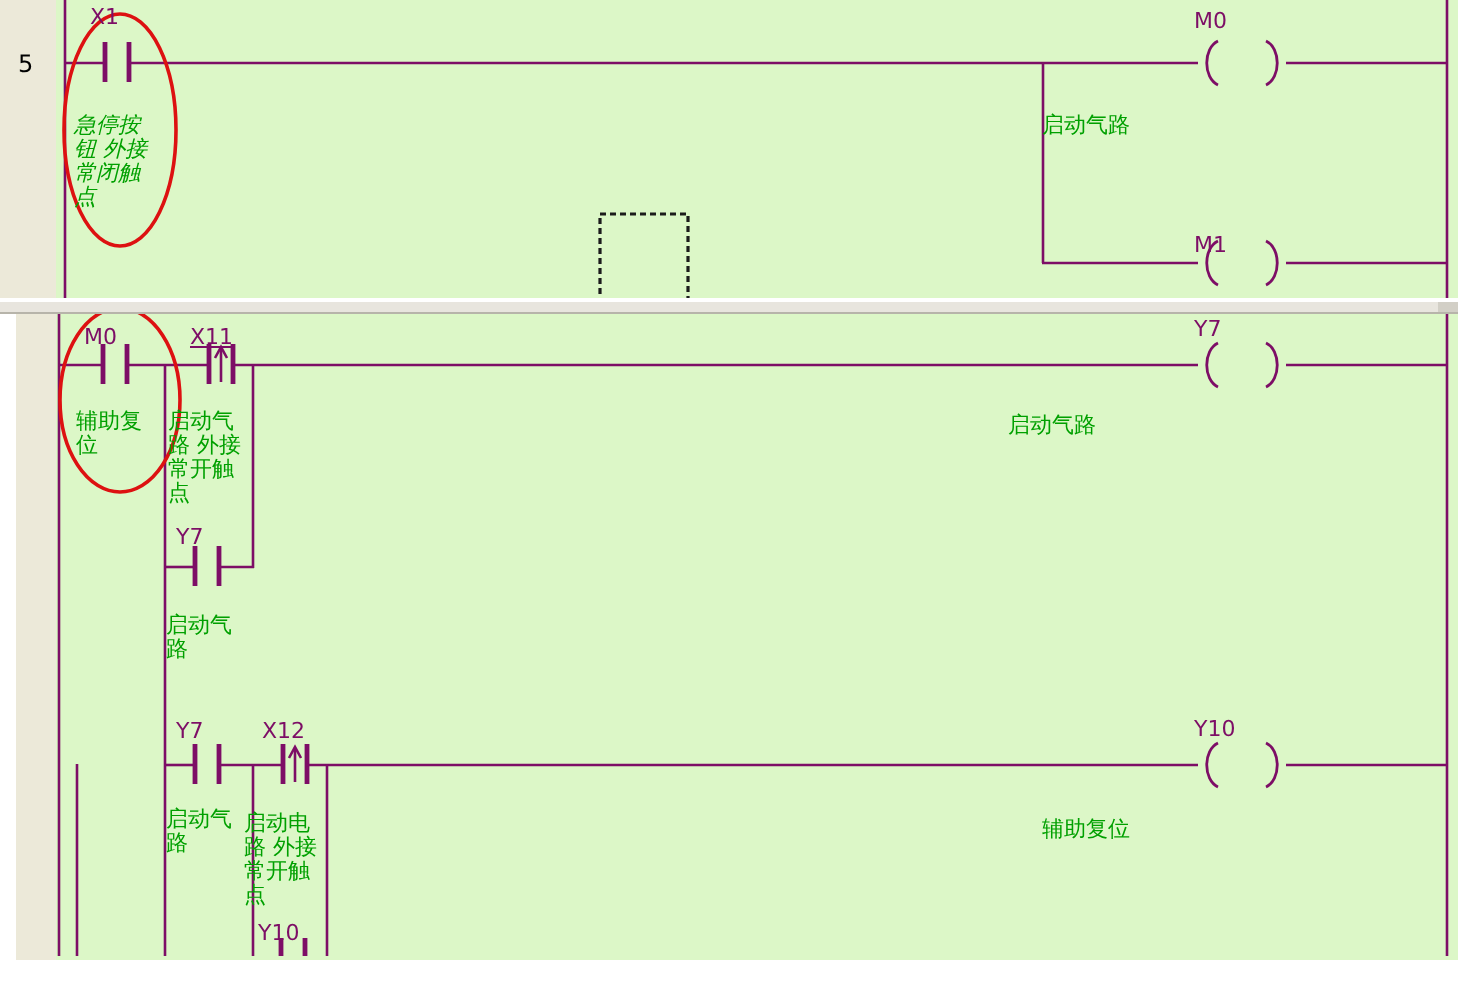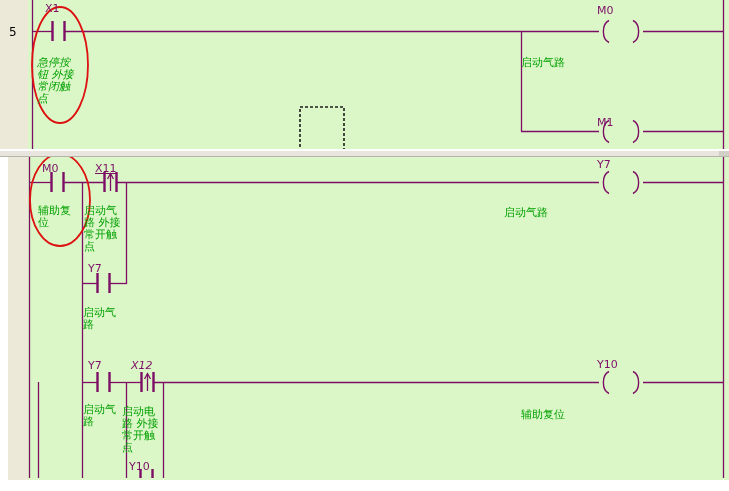--- a/index.html
+++ b/index.html
@@ -155,21 +155,21 @@
 常开触
 点</div>
     <div class="lbl dev" style="left:88px;top:106px;width:30px;">Y7</div>
     <div class="lbl cmt" style="left:83px;top:150px;width:42px;">启动气
 路</div>
     <div class="lbl dev" style="left:597px;top:2px;width:48px;">Y7</div>
     <div class="lbl cmt" style="left:504px;top:50px;width:60px;">启动气路</div>
     <div class="lbl dev" style="left:88px;top:203px;width:30px;">Y7</div>
     <div class="lbl cmt" style="left:83px;top:247px;width:42px;">启动气
 路</div>
-    <div class="lbl dev" style="left:131px;top:203px;width:34px;font-style:italic;">X12</div>
+    <div class="lbl dev" style="left:131px;top:203px;width:34px;">X12</div>
     <div class="lbl cmt" style="left:122px;top:249px;width:54px;">启动电
 路 外接
 常开触
 点</div>
     <div class="lbl dev" style="left:597px;top:202px;width:48px;">Y10</div>
     <div class="lbl cmt" style="left:521px;top:252px;width:60px;">辅助复位</div>
     <div class="lbl dev" style="left:129px;top:304px;width:36px;">Y10</div>
   </div>
 
   <div class="bottom-strip"></div>

